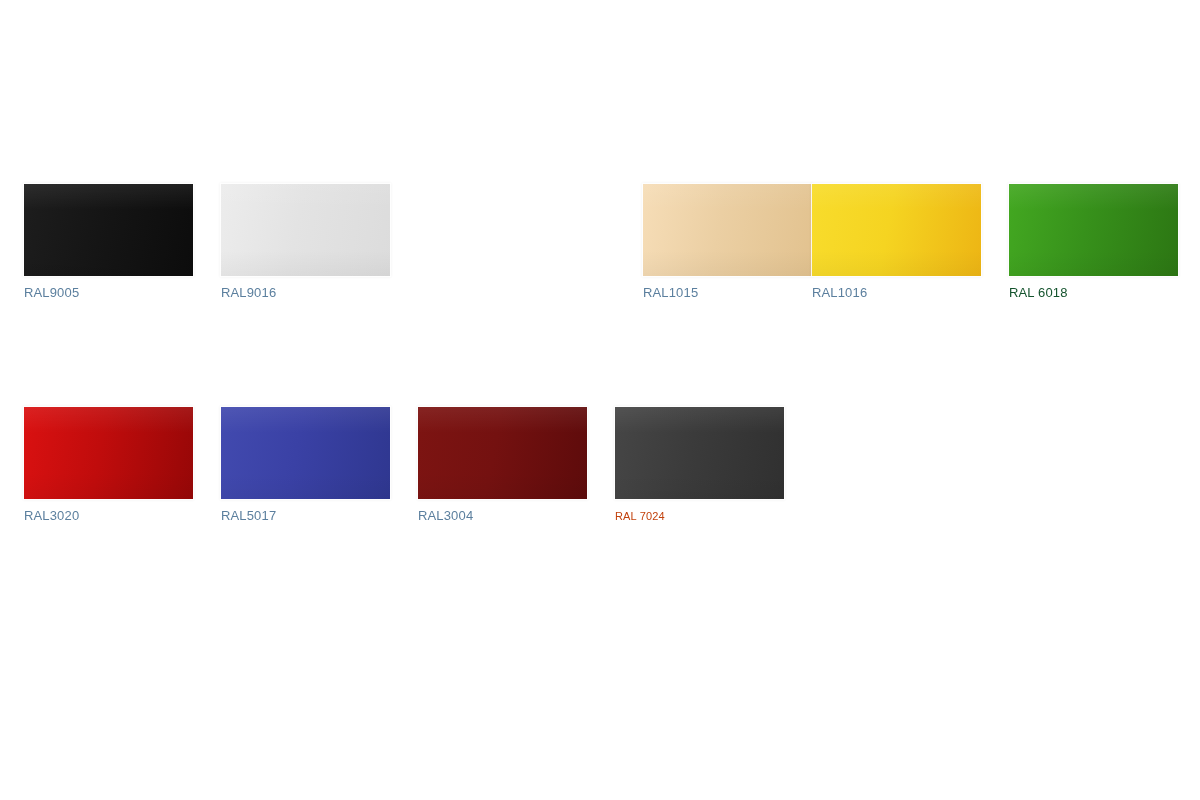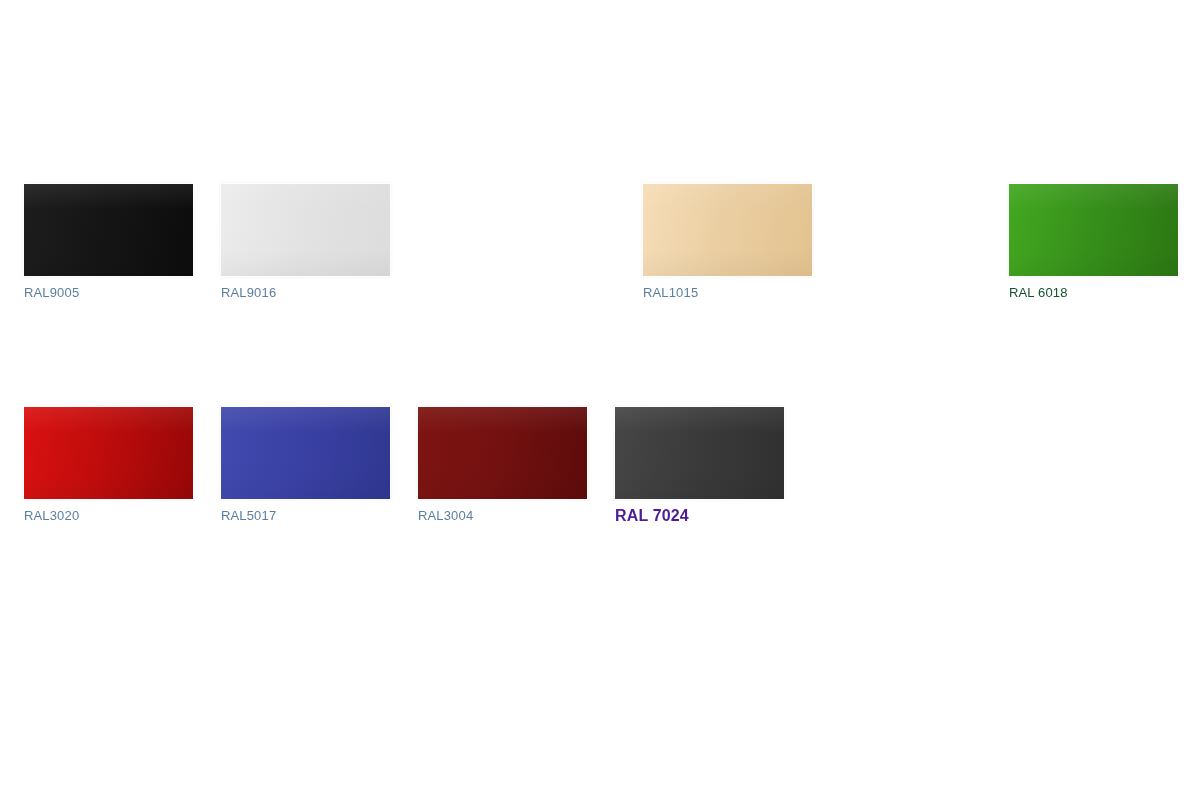--- a/index.html
+++ b/index.html
@@ -86,37 +86,41 @@
         <div class="swatch-label" style="width: 169px; color: rgb(91, 127, 158); font-size: 13px;">RAL9005</div>
       </div>
       <div class="swatch-cell" style="left: 221px; width: 169px;">
         <div class="swatch-chip" title="RAL9016" style="width: 169px; height: 92px; background: linear-gradient(100deg, rgb(236, 236, 236) 0%, rgb(227, 227, 227) 45%, rgb(220, 220, 220) 100%);"></div>
         <div class="swatch-label" style="width: 169px; color: rgb(91, 127, 158); font-size: 13px;">RAL9016</div>
       </div>
       <div class="swatch-cell" style="left: 615px; width: 169px; padding-left: 28px;">
         <div class="swatch-chip" title="RAL1015" style="width: 169px; height: 92px; background: linear-gradient(100deg, rgb(246, 221, 183) 0%, rgb(235, 207, 163) 45%, rgb(226, 194, 143) 100%);"></div>
         <div class="swatch-label" style="width: 169px; color: rgb(91, 127, 158); font-size: 13px;">RAL1015</div>
       </div>
+      <div class="swatch-cell" style="left: 812px; width: 169px;">
+        <div class="swatch-chip" title="RAL1016" style="width: 169px; height: 92px; background: linear-gradient(100deg, rgb(248, 220, 44) 0%, rgb(245, 212, 33) 45%, rgb(237, 181, 20) 100%);"></div>
+        <div class="swatch-label" style="width: 169px; color: rgb(91, 127, 158); font-size: 13px;">RAL1016</div>
+      </div>
       <div class="swatch-cell" style="left: 1009px; width: 169px;">
         <div class="swatch-chip" title="RAL 6018" style="width: 169px; height: 92px; background: linear-gradient(100deg, rgb(67, 168, 33) 0%, rgb(55, 145, 27) 45%, rgb(44, 118, 19) 100%);"></div>
         <div class="swatch-label" style="width: 169px; color: #14532d; font-size: 13px;">RAL 6018</div>
       </div>
     </div>
   <div class="swatch-row row-1">
       <div class="swatch-cell" style="left: 24px; width: 169px;">
         <div class="swatch-chip" title="RAL3020" style="width: 169px; height: 92px; background: linear-gradient(100deg, rgb(218, 17, 17) 0%, rgb(192, 12, 12) 45%, rgb(150, 7, 7) 100%);"></div>
         <div class="swatch-label" style="width: 169px; color: rgb(91, 127, 158); font-size: 13px;">RAL3020</div>
       </div>
       <div class="swatch-cell" style="left: 221px; width: 169px;">
         <div class="swatch-chip" title="RAL5017" style="width: 169px; height: 92px; background: linear-gradient(100deg, rgb(66, 74, 175) 0%, rgb(58, 65, 165) 45%, rgb(47, 55, 144) 100%);"></div>
         <div class="swatch-label" style="width: 169px; color: rgb(91, 127, 158); font-size: 13px;">RAL5017</div>
       </div>
       <div class="swatch-cell" style="left: 418px; width: 144px;">
         <div class="swatch-chip" title="RAL3004" style="width: 169px; height: 92px; background: linear-gradient(100deg, rgb(125, 20, 18) 0%, rgb(116, 17, 16) 45%, rgb(93, 11, 11) 100%);"></div>
         <div class="swatch-label" style="width: 169px; color: rgb(91, 127, 158); font-size: 13px;">RAL3004</div>
       </div>
       <div class="swatch-cell" style="left: 615px; width: 169px;">
         <div class="swatch-chip" title="RAL 7024" style="width: 169px; height: 92px; background: linear-gradient(100deg, rgb(70, 70, 70) 0%, rgb(59, 59, 59) 45%, rgb(48, 48, 48) 100%);"></div>
-        <div class="swatch-label" style="width: 169px; color: #4c1d95; font-size: 16px; font-weight: bold;">RAL 7024</div>
+        <div class="swatch-label" style="width: 169px; color: #c2410c; font-size: 11px;">RAL 7024</div>
       </div>
     </div>
 
 </div>
 
 </body></html>

